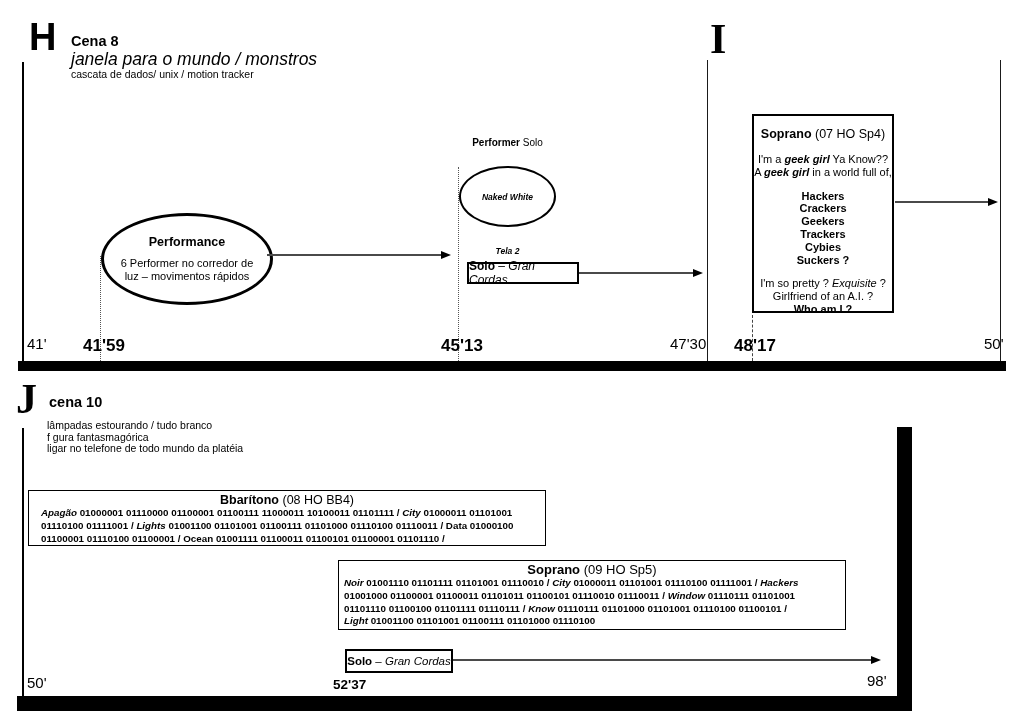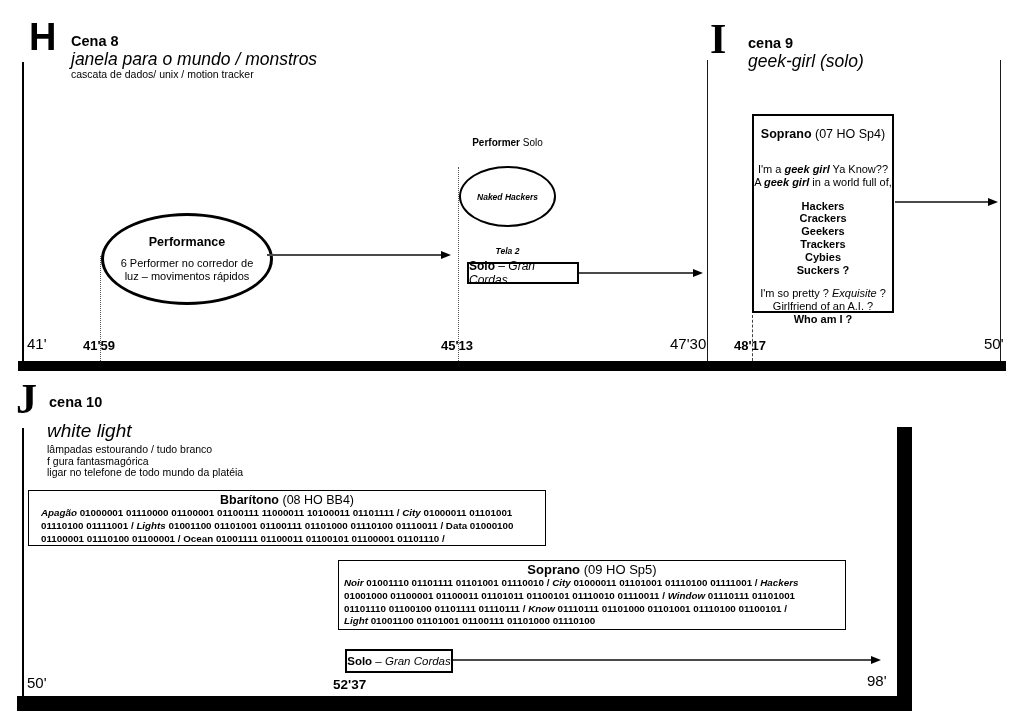--- a/index.html
+++ b/index.html
@@ -22,30 +22,30 @@
   .bar{background:#000;}
   .ellipse{border:3px solid #000;border-radius:50%;background:#fff;
     display:flex;flex-direction:column;align-items:center;justify-content:center;text-align:center;}
   .box{border:2px solid #000;background:#fff;box-sizing:border-box;}
   .box-thin{border:1.5px solid #000;background:#fff;box-sizing:border-box;}
   .arrow{height:0;}
   .arrow .shaft{position:absolute;left:0;right:7px;top:0;height:1.5px;background:#4a4a4a;}
   .arrow .head{position:absolute;right:0;top:-3.5px;width:0;height:0;
     border-left:10px solid #000;border-top:4px solid transparent;border-bottom:4px solid transparent;}
   .tl-big{font-size:15px;line-height:16px;}
-  .tl-bold{font-weight:700;font-size:13px;line-height:14px;}
+  .tl-bold{font-weight:700;font-size:17px;line-height:14px;}
   .sb{font-weight:700;}
   .si{font-style:italic;}
   .perf-title{font-weight:700;font-size:12.5px;margin-bottom:8px;}
   .perf-desc{font-size:11px;line-height:13px;}
   .pe-title{font-size:10px;line-height:11px;}
   .pe-sub{font-size:8.5px;line-height:10px;font-weight:700;font-style:italic;}
   .solo-label{font-size:12px;}
   .sp4{display:block;text-align:center;padding-top:12px;font-size:11px;}
-  .sp4-title{font-size:12.5px;line-height:13px;margin-bottom:22px;}
+  .sp4-title{font-size:12.5px;line-height:13px;margin-bottom:12px;}
   .sp4-line{line-height:12.8px;}
   .sp4-gap{height:11px;}
   .sp4-listitem{font-weight:700;line-height:12.8px;}
   .bin-title{text-align:center;font-size:12.5px;line-height:14px;}
   .bin-line{font-size:9.8px;line-height:12.8px;white-space:nowrap;font-weight:700;}
   .whitelight{font-style:italic;font-size:19px;line-height:21px;margin-bottom:3px;}
 </style>
 </head>
 <body>
 
@@ -71,21 +71,21 @@
     <div class="perf-desc">luz – movimentos rápidos</div>
   </div>
 
   <div class="abs arrow" style="left:267px;top:254px;width:184px;">
     <span class="shaft"></span>
     <span class="head"></span>
   </div>
 
   <div class="abs ellipse" style="left:459px;top:166px;width:93px;height:57px;border-width:2.5px;gap:44px;">
     <div class="pe-title"><span class="sb">Performer</span><span> Solo</span></div>
-    <div class="pe-sub">Naked Hackers</div>
+    <div class="pe-sub">Naked White</div>
     <div class="pe-sub">Tela 2</div>
   </div>
 
   <div class="abs box solo-label" style="left:467px;top:262px;width:112px;height:22px;display:flex;align-items:center;justify-content:center;">
     <span><span class="sb">Solo</span><span> – </span><span class="si">Gran Cordas</span></span>
   </div>
 
   <div class="abs arrow" style="left:579px;top:272px;width:124px;">
     <span class="shaft"></span>
     <span class="head"></span>
@@ -94,24 +94,20 @@
   <div class="abs tl-big" style="left:27px;top:336px;">41'</div>
   <div class="abs tl-bold" style="left:83px;top:339px;">41'59</div>
   <div class="abs tl-bold" style="left:441px;top:339px;">45'13</div>
   <div class="abs tl-big" style="left:670px;top:336px;">47'30</div>
   <div class="abs tl-bold" style="left:734px;top:339px;">48'17</div>
   <div class="abs tl-big" style="left:984px;top:336px;">50'</div>
 
   <div class="abs bar" style="left:18px;top:361px;width:988px;height:10px;"></div>
 
   <div class="abs big-letter-serif" style="left:710px;top:18px;">I</div>
-  <div class="abs" style="left:748px;top:35px;">
-    <div class="scene-title">cena 9</div>
-    <div class="scene-sub">geek-girl (solo)</div>
-  </div>
 
   <div class="abs box sp4" style="left:752px;top:114px;width:142px;height:199px;">
     <div class="sp4-title"><span class="sb">Soprano</span><span> (07 HO Sp4)</span></div>
     <div class="sp4-line"><span>I'm a </span><span class="sb si">geek girl</span><span> Ya Know??</span></div>
     <div class="sp4-line"><span>A </span><span class="sb si">geek girl</span><span> in a world full of,</span></div>
     <div class="sp4-gap"></div>
     <div class="sp4-listitem">Hackers</div>
     <div class="sp4-listitem">Crackers</div>
     <div class="sp4-listitem">Geekers</div>
     <div class="sp4-listitem">Trackers</div>
@@ -127,21 +123,20 @@
     <span class="shaft"></span>
     <span class="head"></span>
   </div>
 
   <div class="abs big-letter-serif" style="left:16px;top:378px;">J</div>
   <div class="abs scene-title" style="left:49px;top:394px;">cena 10</div>
 
   <div class="abs vline" style="left:22px;top:428px;height:269px;"></div>
 
   <div class="abs" style="left:47px;top:420px;">
-    <div class="whitelight">white light</div>
     <div class="small-note">lâmpadas estourando / tudo branco</div>
     <div class="small-note">f gura fantasmagórica</div>
     <div class="small-note">ligar no telefone de todo mundo da platéia</div>
   </div>
 
   <div class="abs box-thin" style="left:28px;top:490px;width:518px;height:56px;padding:2px 12px;">
     <div class="bin-title"><span class="sb">Bbarítono</span><span> (08 HO BB4)</span></div>
     <div class="bin-line"><span class="sb si">Apagão</span><span class="sb"> 01000001 01110000 01100001 01100111 11000011 10100011 01101111 / </span><span class="sb si">City</span><span class="sb"> 01000011 01101001</span></div>
     <div class="bin-line"><span class="sb">01110100 01111001 / </span><span class="sb si">Lights</span><span class="sb"> 01001100 01101001 01100111 01101000 01110100 01110011 / </span><span class="sb">Data</span><span class="sb"> 01000100</span></div>
     <div class="bin-line"><span class="sb">01100001 01110100 01100001 / </span><span class="sb">Ocean</span><span class="sb"> 01001111 01100011 01100101 01100001 01101110 /</span></div>

